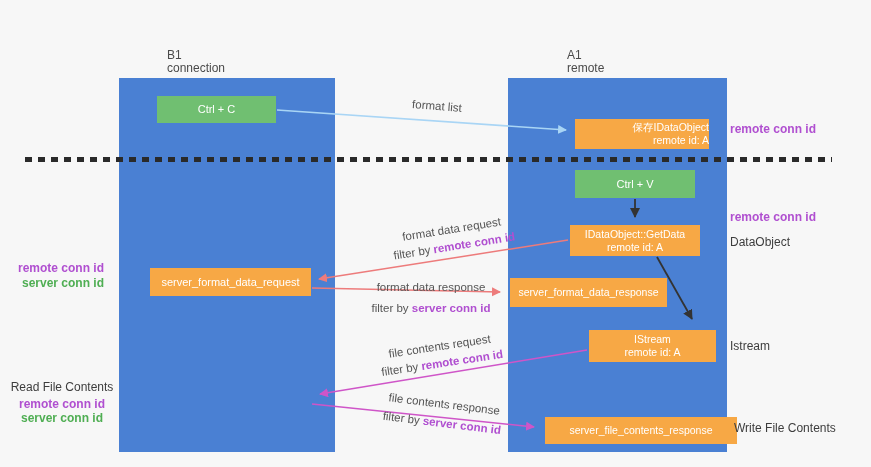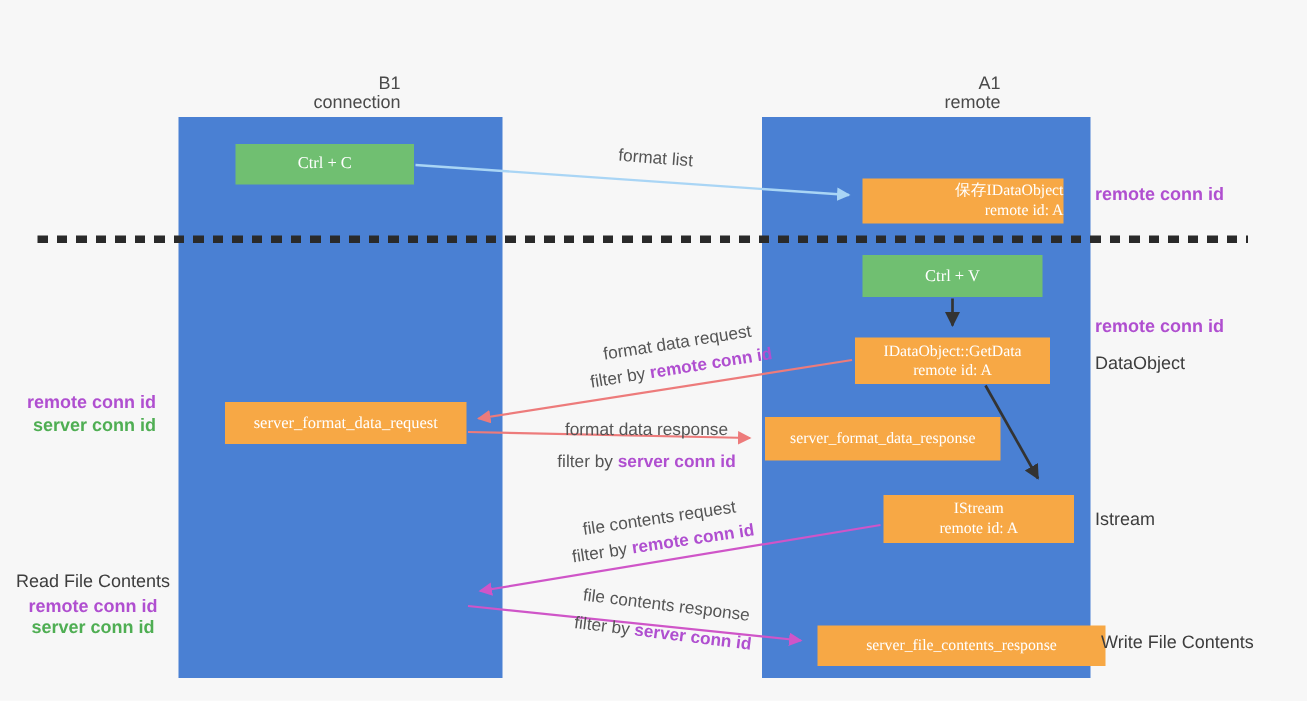--- a/index.html
+++ b/index.html
@@ -6,33 +6,33 @@
     --bg:#f7f7f7; --column-blue:#4a80d3; --box-orange:#f7a845; --box-green:#70bf71;
     --arrow-blue:#a9d5f5; --arrow-salmon:#ed7b7b; --arrow-magenta:#cf55c8; --arrow-black:#333333;
     --label-purple:#b04fd0; --label-green:#4fae53; --text-dark:#3d3d3d; --text-gray:#4a4a4a;
   }
   *{margin:0;padding:0;box-sizing:border-box;}
   body{font-family:"Liberation Sans",sans-serif;background:#fff;}
   .stage{position:relative;width:871px;height:467px;background:var(--bg);overflow:hidden;}
 
   .title{position:absolute;left:332px;top:6px;width:200px;text-align:center;
          font-size:15px;line-height:19px;color:var(--text-dark);}
-  .col-header{position:absolute;top:49px;width:100px;text-align:right;
+  .col-header{position:absolute;top:49px;width:100px;text-align:left;
               font-size:12px;line-height:13px;color:var(--text-gray);}
   #header-b1{left:167px;} #header-a1{left:567px;}
 
   .lifeline{position:absolute;top:78px;height:374px;background:var(--column-blue);}
   #lifeline-b1{left:119px;width:216px;}
   #lifeline-a1{left:508px;width:219px;}
 
   .dashed-divider{position:absolute;left:25px;top:157px;width:807px;height:5px;
     background:repeating-linear-gradient(90deg,#2a2a2a 0 7px,transparent 7px 13px);}
 
   .box{position:absolute;display:flex;flex-direction:column;align-items:center;justify-content:center;
-       color:#fff;text-align:center;font-size:11px;line-height:13px;font-family:Liberation Serif, serif;}
+       color:#fff;text-align:center;font-size:11px;line-height:13px;}
   .box.orange{background:var(--box-orange);}
   .box.green{background:var(--box-green);}
   .box.small{font-size:10.5px;}
   #box-ctrl-c{left:157px;top:96px;width:119px;height:27px;}
   #box-save-idataobject{left:575px;top:119px;width:134px;height:30px;align-items:flex-end;}
   #box-ctrl-v{left:575px;top:170px;width:120px;height:28px;}
   #box-getdata{left:570px;top:225px;width:130px;height:31px;}
   #box-format-request{left:150px;top:268px;width:161px;height:28px;}
   #box-format-response{left:510px;top:278px;width:157px;height:29px;font-size:10.5px;}
   #box-istream{left:589px;top:330px;width:127px;height:32px;}

